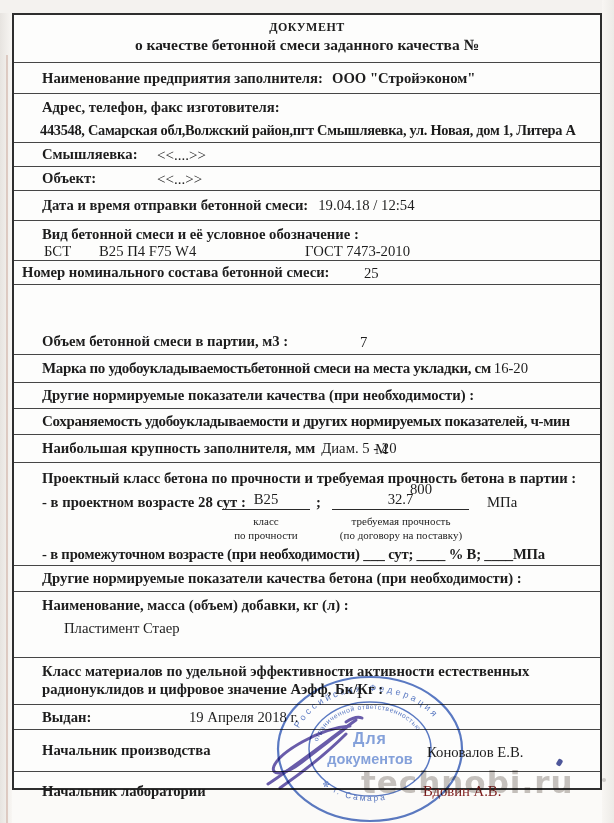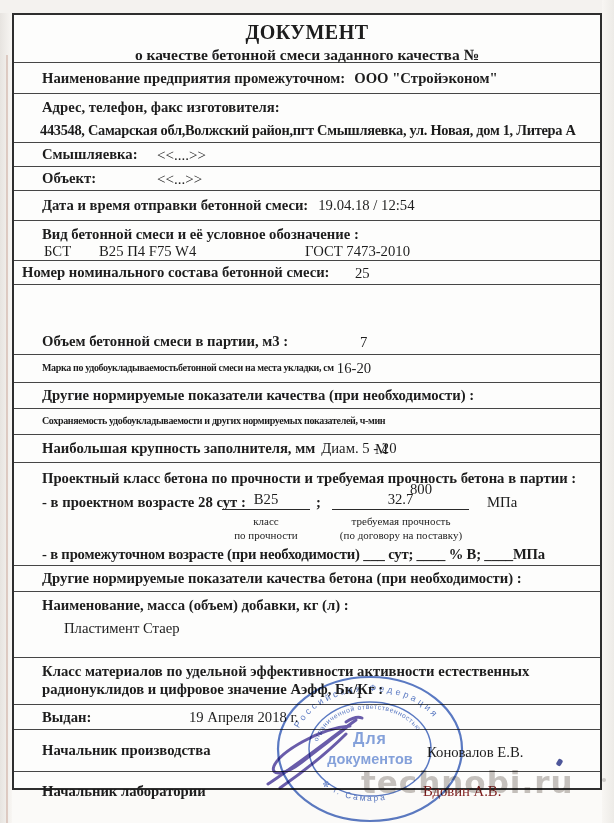--- a/index.html
+++ b/index.html
@@ -21,36 +21,36 @@
     border:2px solid #2e2e2e;background:#fdfdfc;box-sizing:border-box;z-index:2;
   }
   .row{
     position:relative;box-sizing:border-box;border-bottom:1.5px solid #464646;
     padding-left:28px;font-size:14.7px;font-weight:bold;line-height:1.25;
   }
   .row.flex{display:flex;align-items:center;}
   .row:last-child{border-bottom:none;}
   .val{font-weight:normal;}
   .abs{position:absolute;font-weight:normal;}
-  .tight{font-size:10px;letter-spacing:-0.35px;}
+  .tight{font-size:15px;letter-spacing:-0.35px;}
   .nw{white-space:nowrap;}
 
   .r1{height:48px;text-align:center;padding-left:0;}
-  .r1 .t1{font-size:20px;letter-spacing:0.5px;padding-top:5px;}
+  .r1 .t1{font-size:12px;letter-spacing:0.5px;padding-top:5px;}
   .r1 .t2{font-size:15.5px;}
   .r2{height:31px;}
   .r2 .val{font-weight:bold;margin-left:9px;}
   .r3{height:49px;padding-top:4px;}
   .r3 .line2{font-weight:bold;margin-top:5px;margin-left:-2px;font-size:14.4px;letter-spacing:-0.3px;}
   .r4{height:24px;} .r5{height:24px;}
   .r4 .abs,.r5 .abs{left:143px;top:3px;font-size:15px;}
   .r6{height:30px;} .r6 .val{margin-left:10px;}
   .r7{height:40px;padding-top:4px;}
   .r7 .abs{top:21px;}
-  .r8{height:24px;padding-left:8px;} .r8 .abs{left:341px;top:3px;}
+  .r8{height:24px;padding-left:8px;} .r8 .abs{left:350px;top:3px;}
   .r9{height:26px;margin-top:44px;} .r9 .abs{left:346px;top:4px;}
   .r10{height:28px;} .r10 .val{margin-left:3px;}
   .r11{height:26px;} .r12{height:26px;} .r13{height:28px;}
   .r13 .val{margin-left:6px;}
   .r13 .m-abs{left:361px;top:5px;} .r13 .v800-abs{left:396px;top:5px;margin-top:40px;}
   .r14{height:103px;}
   .r14 .sl-label{position:absolute;top:6px;left:28px;}
   .r14 .sl-age{position:absolute;top:30px;left:28px;}
   .r14 .blank{position:absolute;top:27px;border-bottom:1.5px solid #2a2a2a;
     text-align:center;font-weight:normal;padding-bottom:1px;}
@@ -93,21 +93,21 @@
   <div class="edge-line"></div>
 
   <div class="doc-table">
 
     <div class="row r1">
       <div class="t1">ДОКУМЕНТ</div>
       <div class="t2">о качестве бетонной смеси заданного качества №</div>
     </div>
 
     <div class="row r2 flex">
-      <span class="lbl">Наименование предприятия промежуточном:</span>
+      <span class="lbl">Наименование предприятия заполнителя:</span>
       <span class="val">ООО "Стройэконом"</span>
     </div>
 
     <div class="row r3">
       <div class="line1">Адрес, телефон, факс изготовителя:</div>
       <div class="line2 nw">443548, Самарская обл,Волжский район,пгт Смышляевка, ул. Новая, дом 1, Литера А</div>
     </div>
 
     <div class="row r4 flex">
       <span>Смышляевка:</span>

